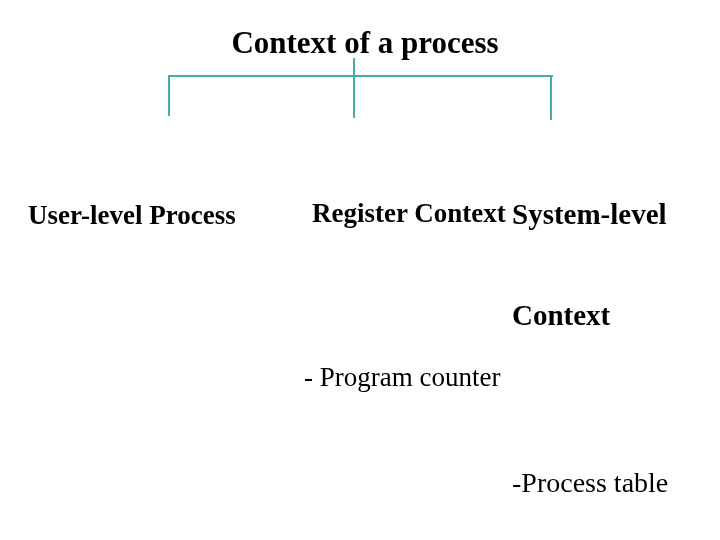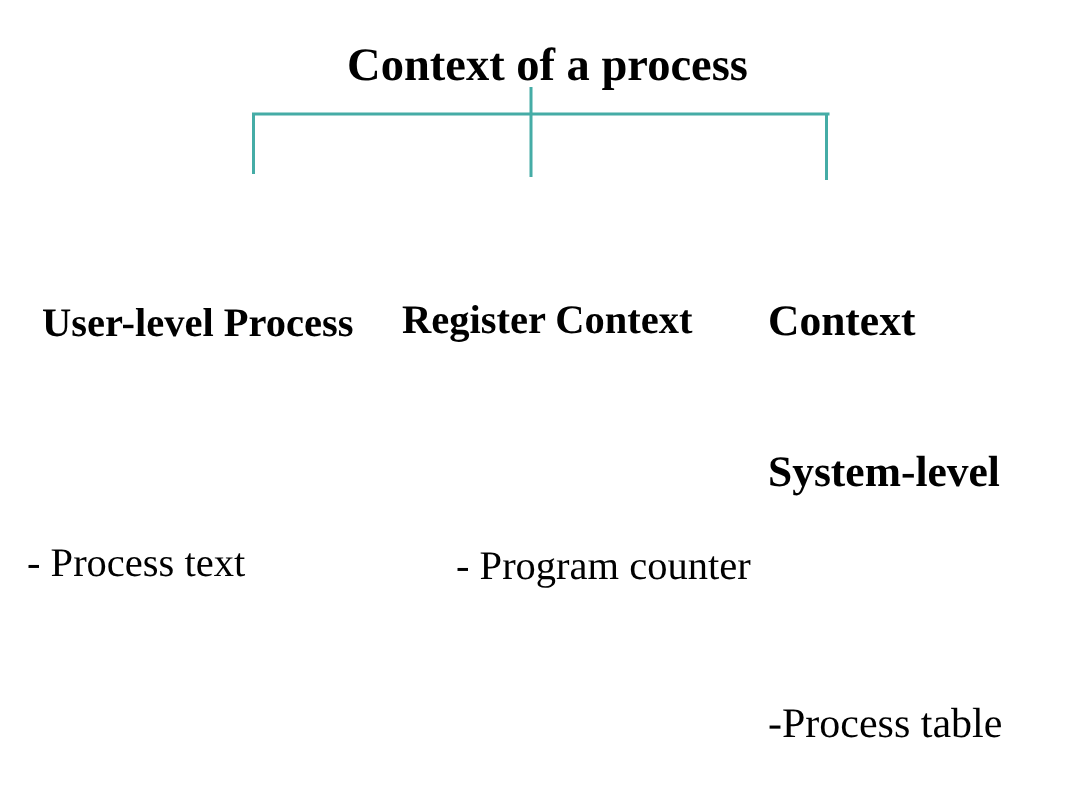--- a/index.html
+++ b/index.html
@@ -34,43 +34,40 @@
   .stem        { left: 353px; top: 58px;  width: 2px;   height: 18px; }
   .hbar        { left: 168px; top: 75px;  width: 385px; height: 2px;  }
   .drop-left   { left: 168px; top: 76px;  width: 2px;   height: 40px; }
   .drop-center { left: 353px; top: 76px;  width: 2px;   height: 42px; }
   .drop-right  { left: 550px; top: 76px;  width: 2px;   height: 44px; }
   .col { position: absolute; white-space: pre; }
   .col .heading, .col .heading-line { font-weight: bold; }
   .col1 { left: 18px;  top: 135px; width: 250px; font-size: 27px; line-height: 32px; }
   .col1 .heading { padding-left: 10px; }
   .col2 { left: 268px; top: 135px; width: 235px; font-size: 27px; line-height: 31px; }
-  .col2 .heading { line-height: 32px; margin-bottom: 9px; }
+  .col2 .heading { line-height: 32px; margin-bottom: 9px; margin-left: 44px; }
   .col2 .item { margin-bottom: 9px; margin-left: 36px; }
   .col3 { left: 512px; top: 131px; width: 205px; font-size: 28px; line-height: 33.5px; }
   .col3 .heading-line { font-size: 29px; }
 </style>
 </head>
 <body>
 
 <div class="slide">
 
   <div class="title">Context of a process</div>
 
   <div class="connector stem"></div>
   <div class="connector hbar"></div>
   <div class="connector drop-left"></div>
   <div class="connector drop-center"></div>
   <div class="connector drop-right"></div>
 
   <div class="col col1">
     <div class="heading">User-level Process</div>
-    <div class="item">
-      <div>- Process text</div>
-    </div>
     <div class="item">
       
     </div>
     
     
   </div>
 
   <div class="col col2">
     <div class="heading">Register Context</div>
     <div class="item">
@@ -78,22 +75,22 @@
     </div>
     <div class="item">
       
       
     </div>
     
     
   </div>
 
   <div class="col col3">
+    <div class="heading-line">System-level</div>
     <div class="heading-line">Context</div>
-    <div class="heading-line">System-level</div>
     <div class="item">
       <div>-Process table</div>
       
     </div>
     
     
     
   </div>
 
 </div>

